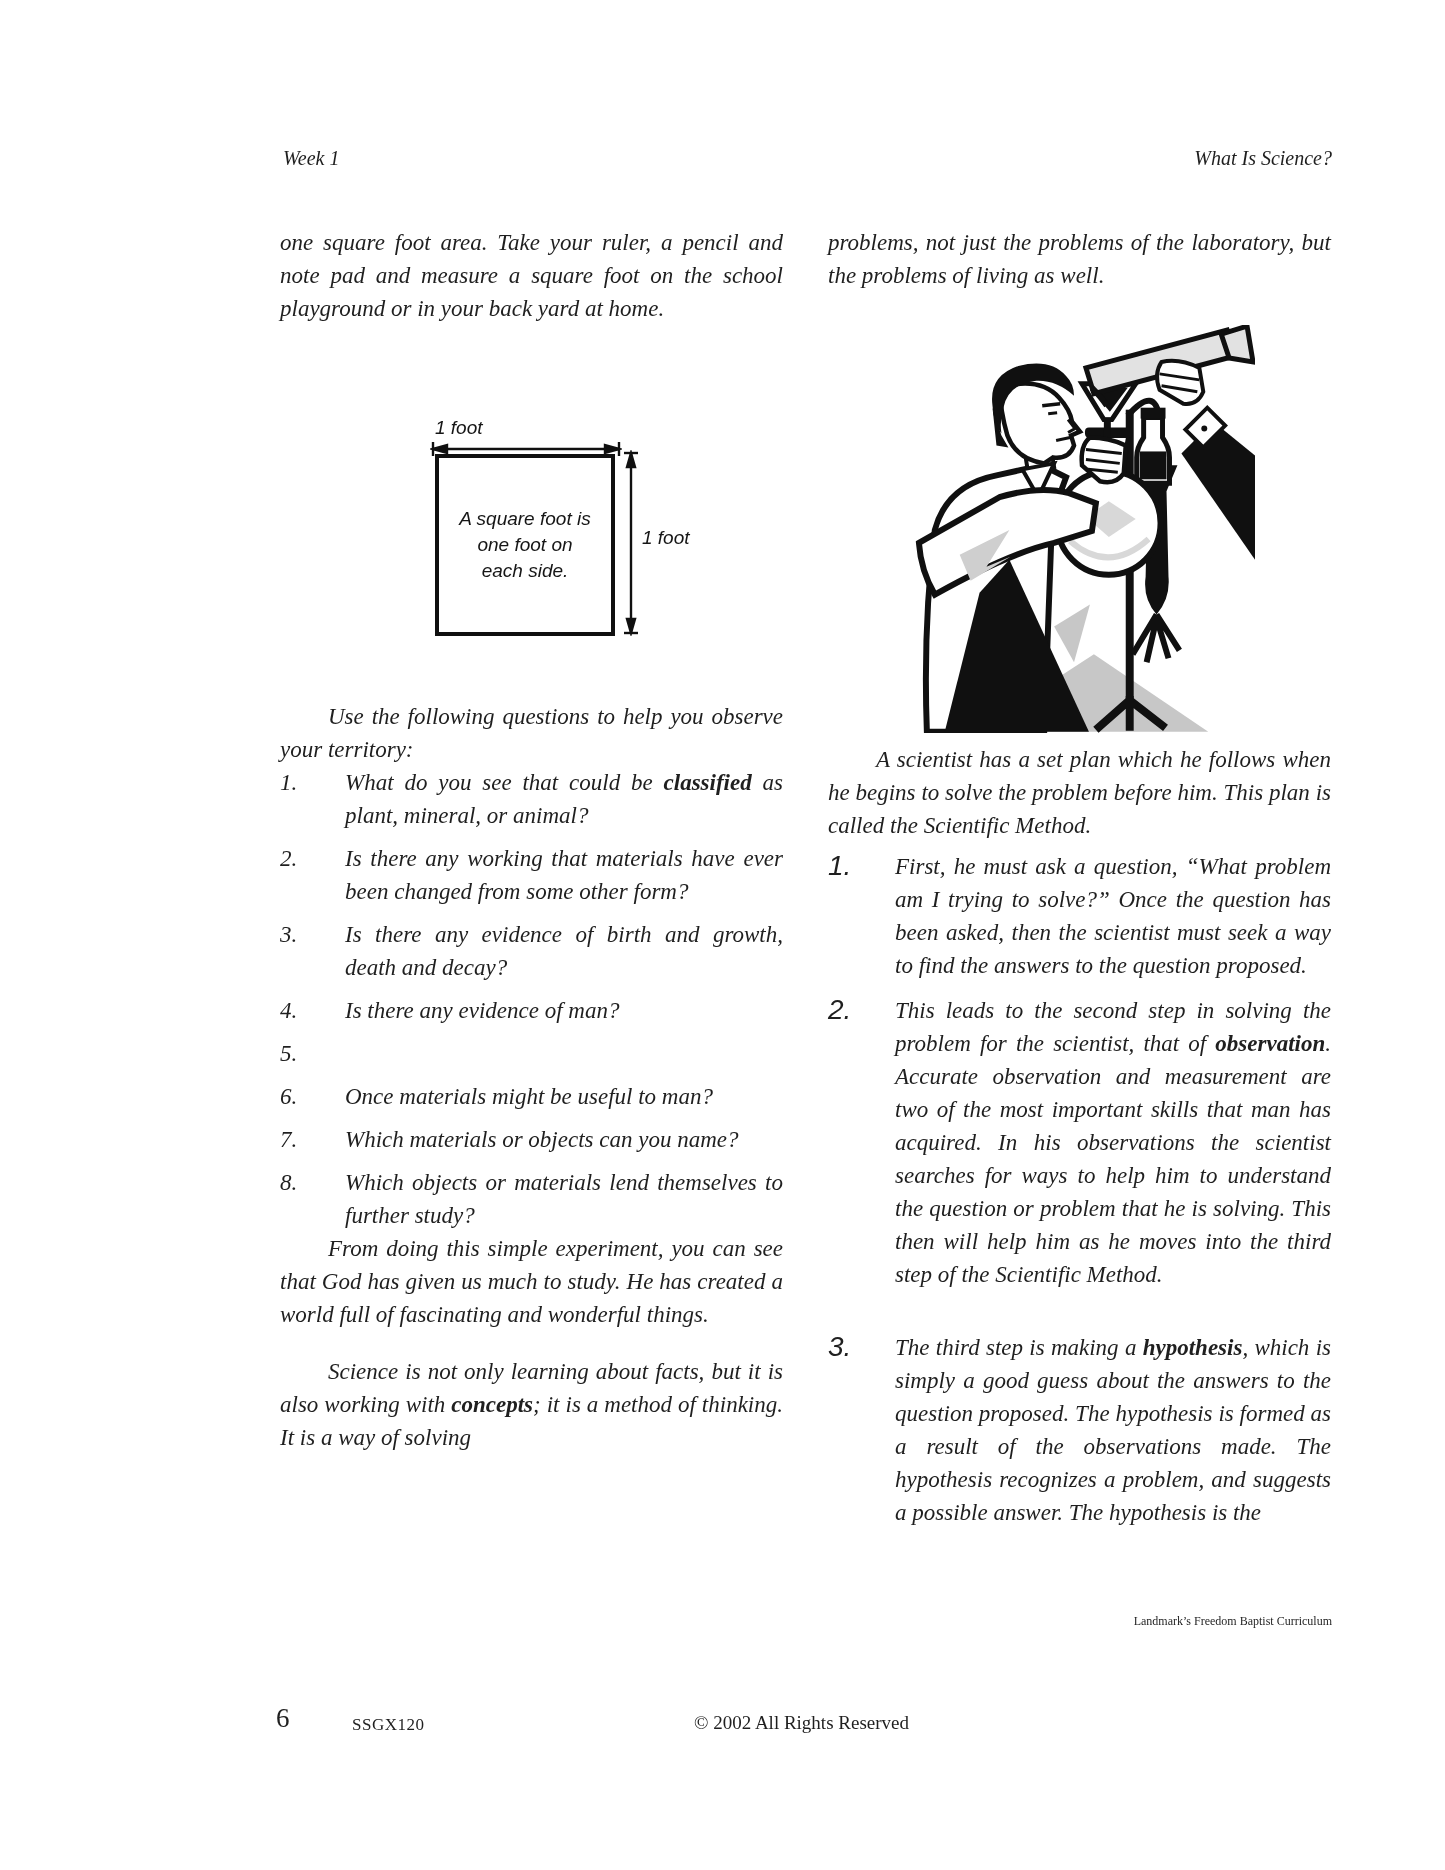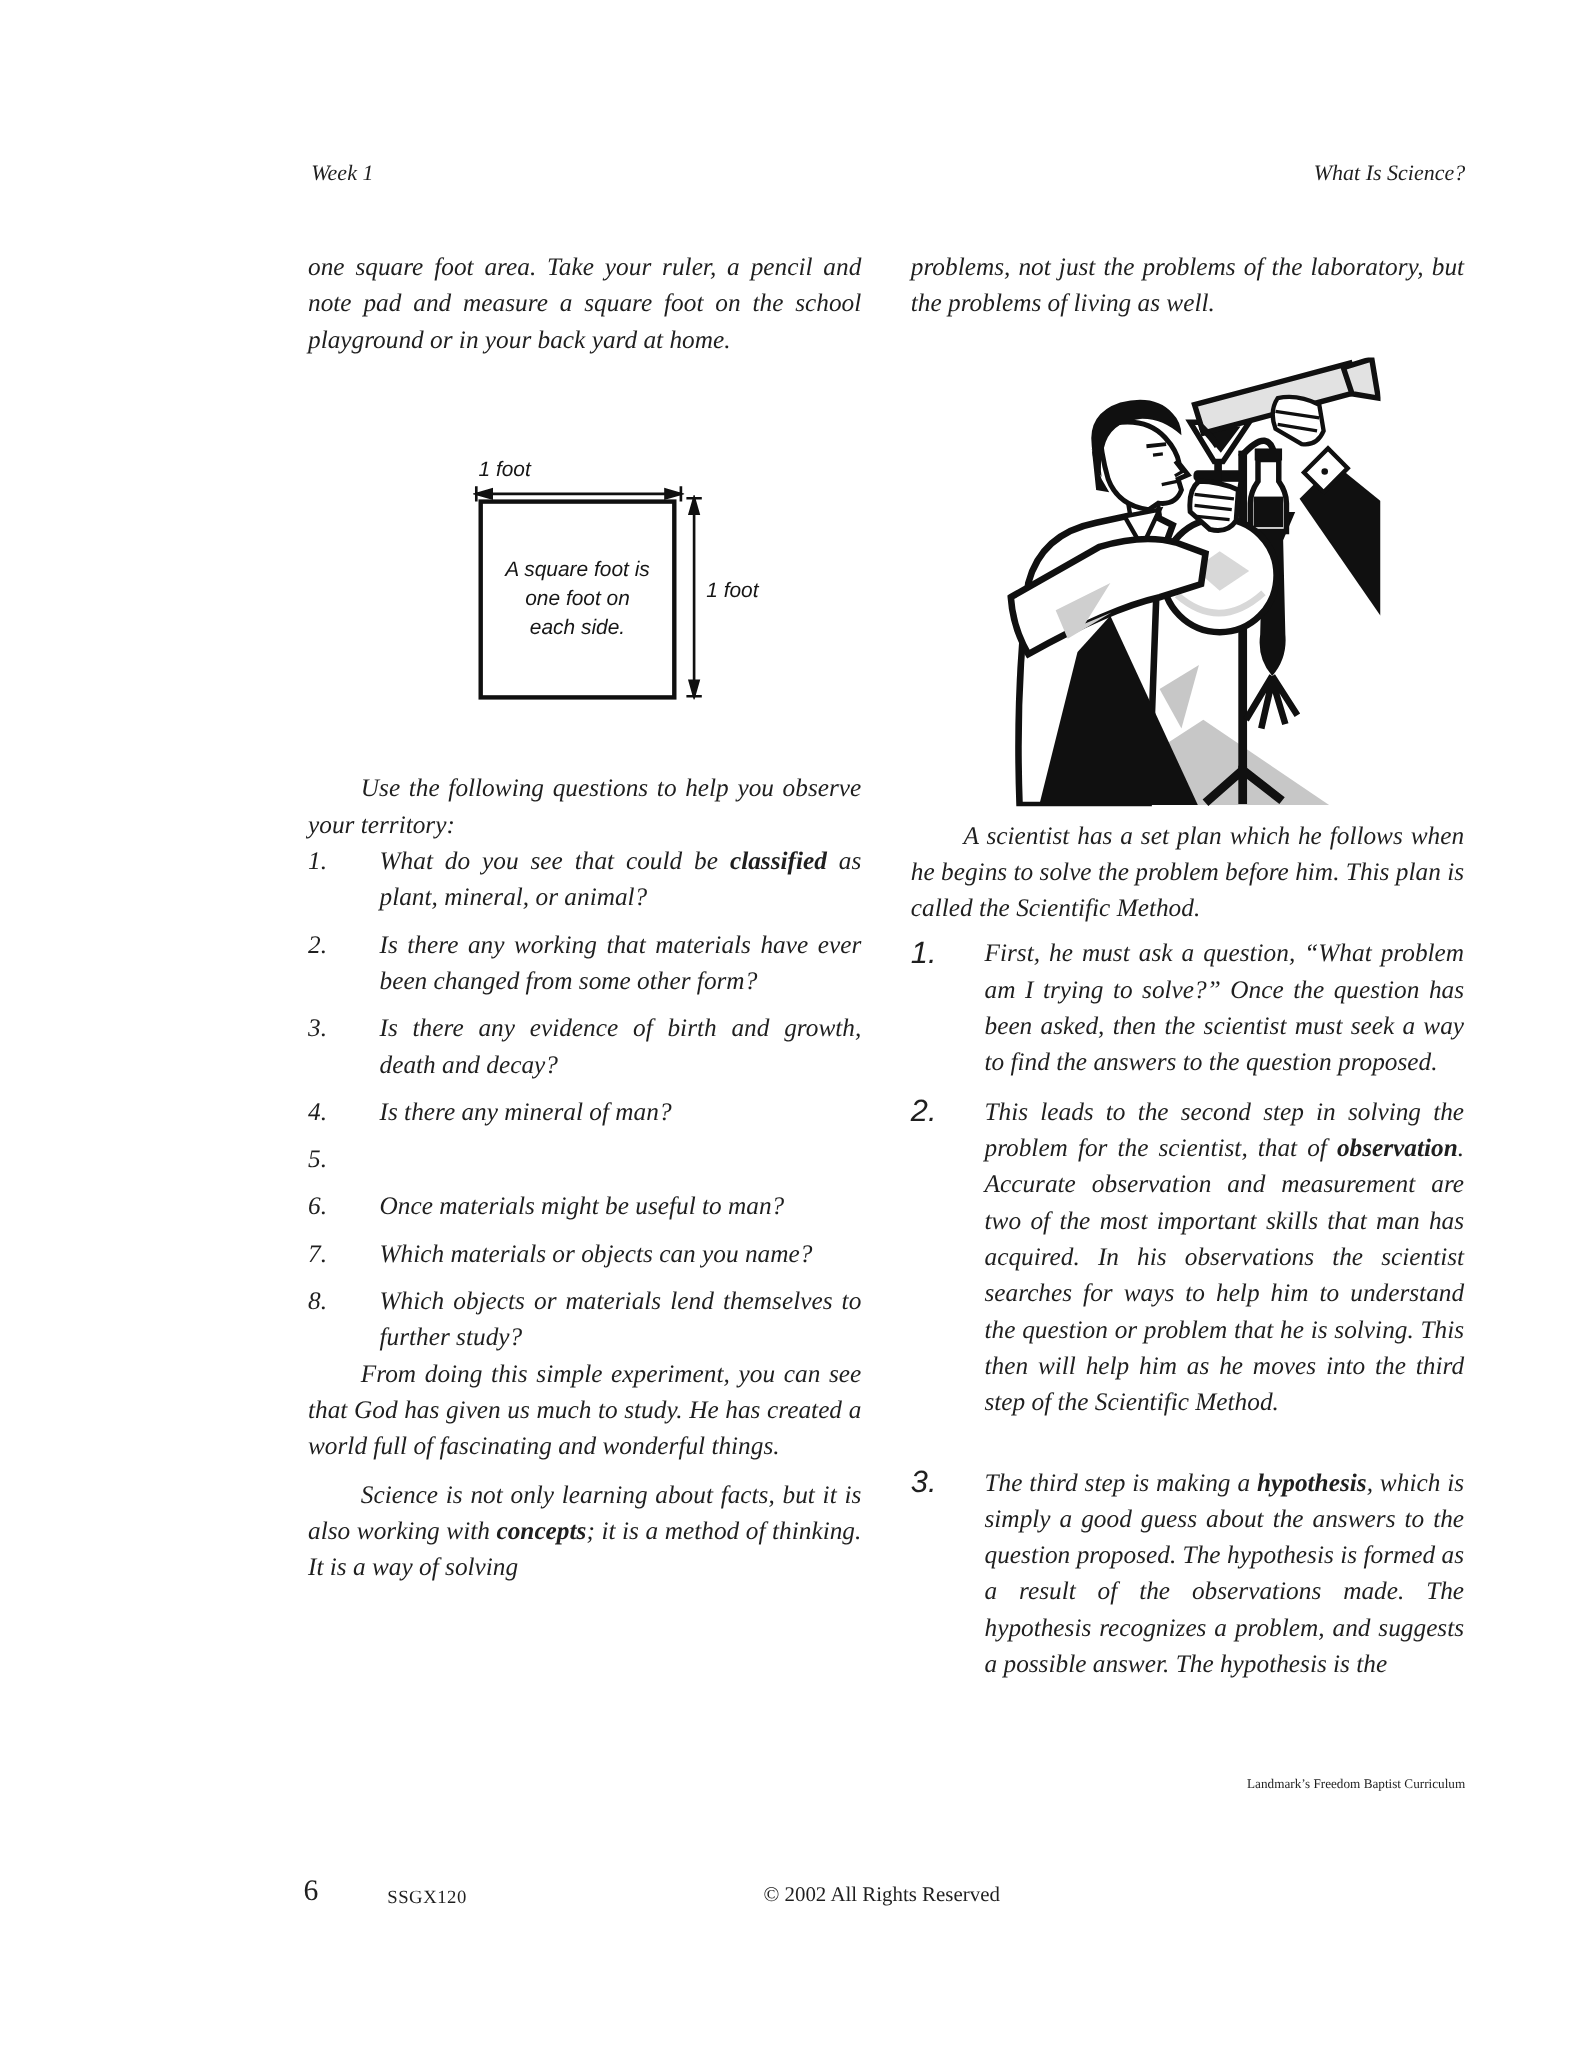--- a/index.html
+++ b/index.html
@@ -121,41 +121,41 @@
       <li class="q-item">
         <span class="q-num">2.</span>
         <span class="q-body">Is there any working that materials have ever been changed from some other form?</span>
       </li>
       <li class="q-item">
         <span class="q-num">3.</span>
         <span class="q-body">Is there any evidence of birth and growth, death and decay?</span>
       </li>
       <li class="q-item">
         <span class="q-num">4.</span>
-        <span class="q-body">Is there any mineral of man?</span>
+        <span class="q-body">Is there any evidence of man?</span>
       </li>
       <li class="q-item">
         <span class="q-num">5.</span>
       </li>
       <li class="q-item">
         <span class="q-num">6.</span>
         <span class="q-body">Once materials might be useful to man?</span>
       </li>
       <li class="q-item">
         <span class="q-num">7.</span>
         <span class="q-body">Which materials or objects can you name?</span>
       </li>
       <li class="q-item">
         <span class="q-num">8.</span>
         <span class="q-body">Which objects or materials lend themselves to further study?</span>
       </li>
     </ul>
 
     <p class="indent">From doing this simple experiment, you can see that God has given us much to study. He has created a world full of fascinating and wonderful things.</p>
-    <p class="indent" style="margin-top:11px;"><span>Science is not only learning about facts, but it is also working with </span><b>concepts</b><span>; it is a method of thinking. It is a way of solving</span></p>
+    <p class="indent" style="margin-top:24px;"><span>Science is not only learning about facts, but it is also working with </span><b>concepts</b><span>; it is a method of thinking. It is a way of solving</span></p>
   </div>
 
   <div class="col col-right">
     <p>problems, not just the problems of the laboratory, but the problems of living as well.</p>
 
     <svg class="illustration" width="350" height="408" viewBox="0 0 352 408">
 
       <polygon points="70,408 190,330 305,408" fill="#c7c7c7"></polygon>
       <polygon points="150,302 186,280 170,338" fill="#c7c7c7"></polygon>
 

